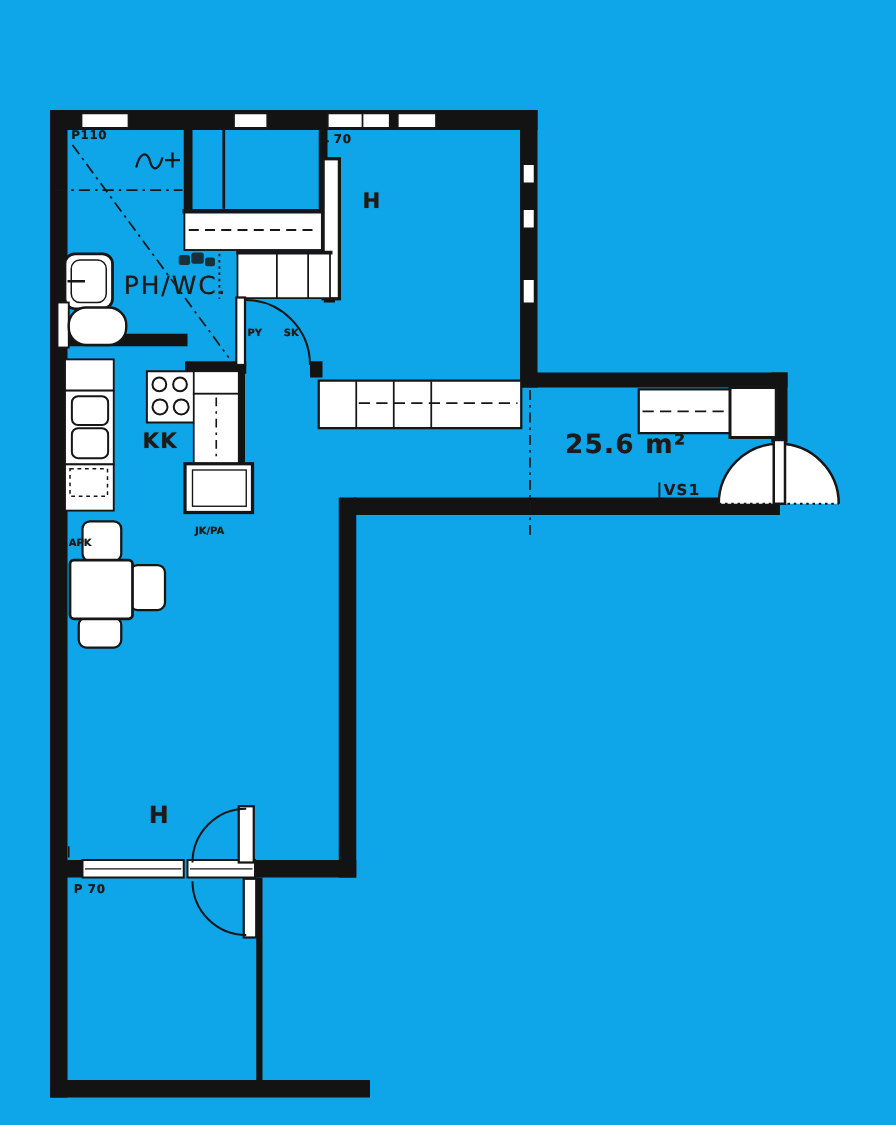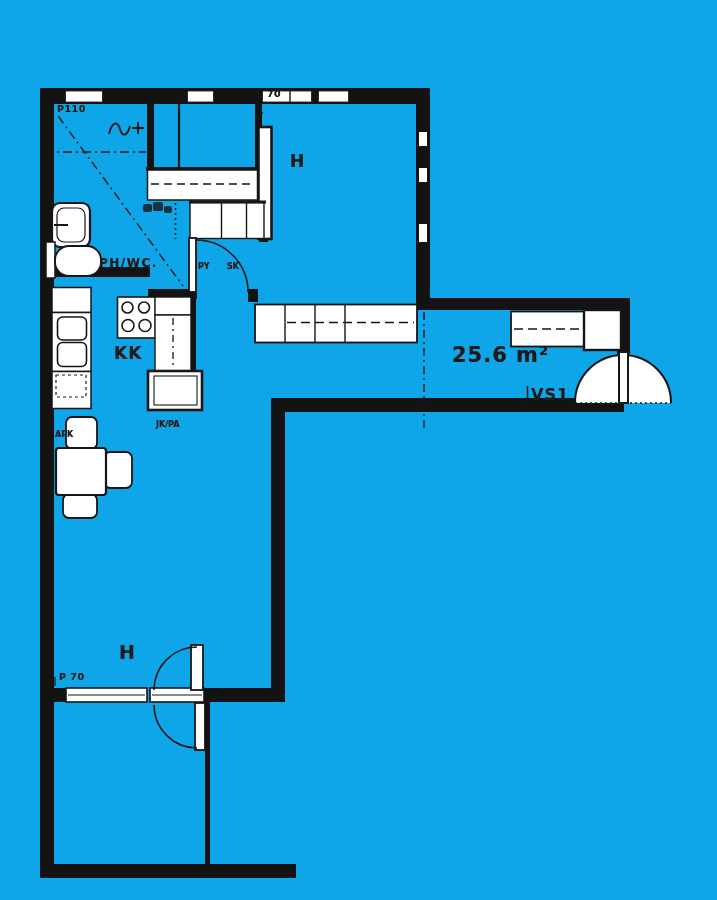--- a/index.html
+++ b/index.html
@@ -4,24 +4,24 @@
 <style>
   html,body{margin:0;padding:0;background:#ffffff;}
   #plan-canvas{
     position:relative;width:717px;height:900px;background:#0ea5e9;overflow:hidden;
     font-family:"DejaVu Sans","Liberation Sans",sans-serif;color:#161616;padding-left:28px;
   }
   #linework{position:absolute;left:0;top:0;}
   .lbl{position:absolute;white-space:nowrap;color:#1b1b1b;text-shadow:0 0 .6px #444;}
   .lbl-big{font-size:21px;font-weight:700;letter-spacing:1px;}
   .lbl-room{font-size:17px;font-weight:700;letter-spacing:1px;}
-  .lbl-bath{font-size:12px;font-weight:700;letter-spacing:1.5px;margin-top:40px;}
+  .lbl-bath{font-size:20px;font-weight:400;letter-spacing:1.5px;}
   .lbl-small{font-size:9.5px;font-weight:700;letter-spacing:.5px;}
   .lbl-tiny{font-size:8px;font-weight:700;margin-top:36px;}
-  .lbl-vs{font-size:16px;font-weight:700;letter-spacing:1px;}
+  .lbl-vs{font-size:12px;font-weight:700;letter-spacing:1px;}
 </style>
 </head>
 <body>
 
 <div id="plan-canvas">
 
   <svg id="linework" width="717" height="900" viewBox="0 0 717 900" fill="none" stroke="#161616">
 
     <g stroke="none" fill="#131313">
       <rect x="40" y="88" width="14" height="790"></rect>
@@ -155,26 +155,26 @@
       <path d="M197 647 A43 43 0 0 0 154 690" stroke-width="1.6"></path>
       <rect x="195" y="703" width="10" height="47" fill="#ffffff" stroke-width="1.8"></rect>
       <path d="M154 705 A43 43 0 0 0 197 748" stroke-width="1.6"></path>
 
       <line x1="55" y1="677" x2="55" y2="686" stroke-width="1.3"></line>
       <line x1="256" y1="113" x2="263" y2="113" stroke-width="1.5"></line>
     </g>
   </svg>
 
   <div class="lbl lbl-small" style="left:57px;top:103px;">P110</div>
-  <div class="lbl lbl-small" style="left:267px;top:88px;">70</div>
+  <div class="lbl lbl-small" style="left:267px;top:106px;">70</div>
   <div class="lbl lbl-room" style="left:290px;top:151px;">H</div>
   <div class="lbl lbl-bath" style="left:99px;top:216px;">PH/WC.</div>
   <div class="lbl lbl-tiny" style="left:198px;top:226px;">PY</div>
   <div class="lbl lbl-tiny" style="left:227px;top:226px;">SK</div>
   <div class="lbl lbl-room" style="left:114px;top:343px;">KK</div>
   <div class="lbl lbl-tiny" style="left:156px;top:384px;">JK/PA</div>
   <div class="lbl lbl-tiny" style="left:55px;top:394px;">APK</div>
   <div class="lbl lbl-big" style="left:452px;top:343px;">25.6 m²</div>
   <div class="lbl lbl-vs" style="left:531px;top:385px;">VS1</div>
   <div class="lbl lbl-room" style="left:119px;top:641px;font-size:19px;">H</div>
-  <div class="lbl lbl-small" style="left:59px;top:671px;text-align:center;">P 70</div>
+  <div class="lbl lbl-small" style="left:59px;top:706px;text-align:center;">P 70</div>
 
 </div>
 
 </body></html>

